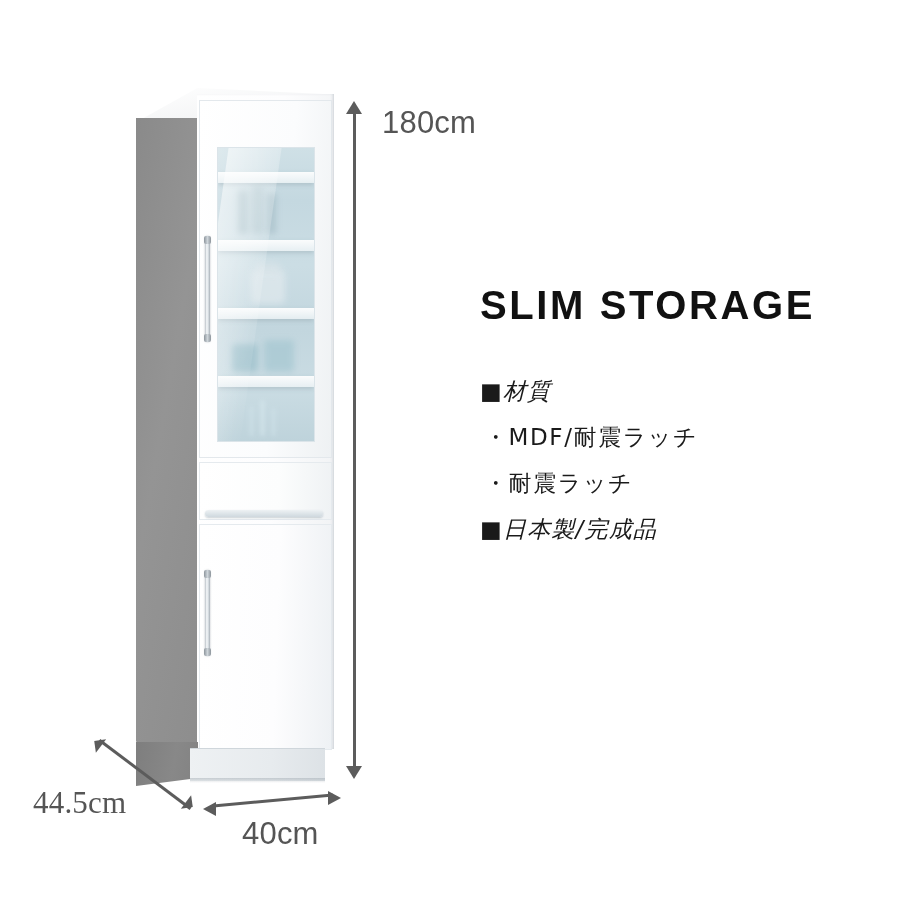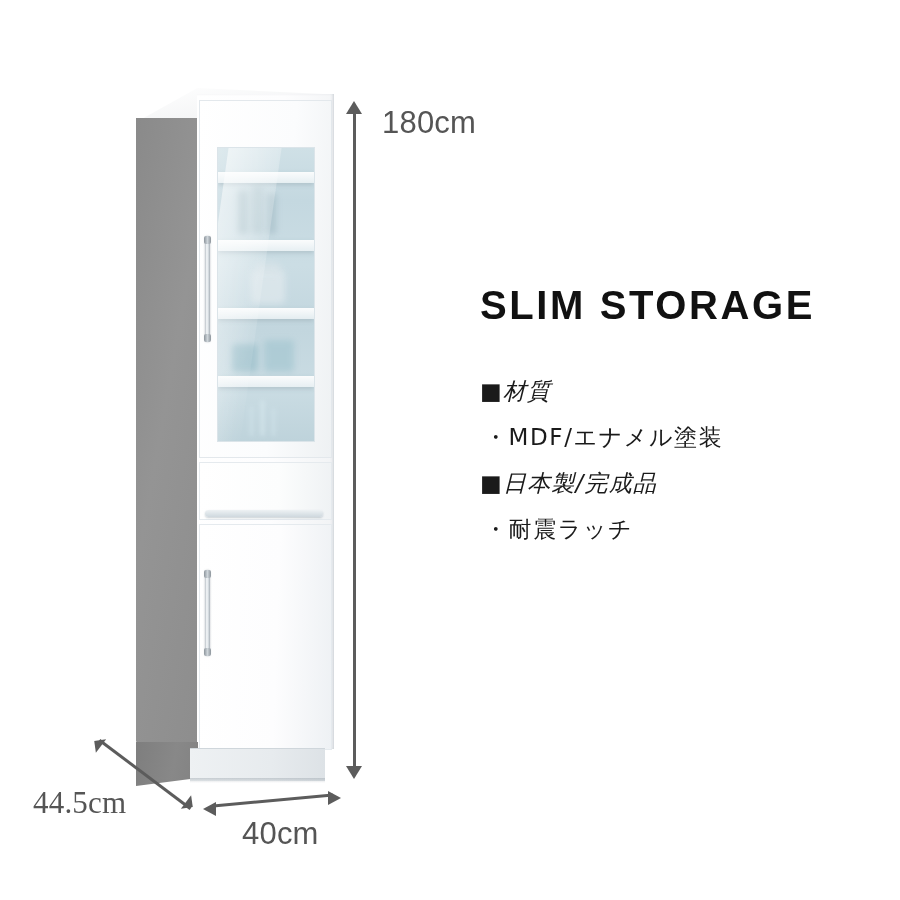--- a/index.html
+++ b/index.html
@@ -277,19 +277,19 @@
     </div>
     <div class="dim-label" id="dim-d-label">44.5cm</div>
   </div>
 
   <div id="info">
 
     <div id="product-title">SLIM STORAGE</div>
 
     <div id="spec-list">
       <div class="spec-row heading">■材質</div>
-      <div class="spec-row bullet">・MDF/エナメル塗装</div>
+      <div class="spec-row bullet">・MDF/耐震ラッチ</div>
+      <div class="spec-row bullet">・耐震ラッチ</div>
       <div class="spec-row heading">■日本製/完成品</div>
-      <div class="spec-row bullet">・耐震ラッチ</div>
     </div>
 
   </div>
 </div>
 
 </body></html>

